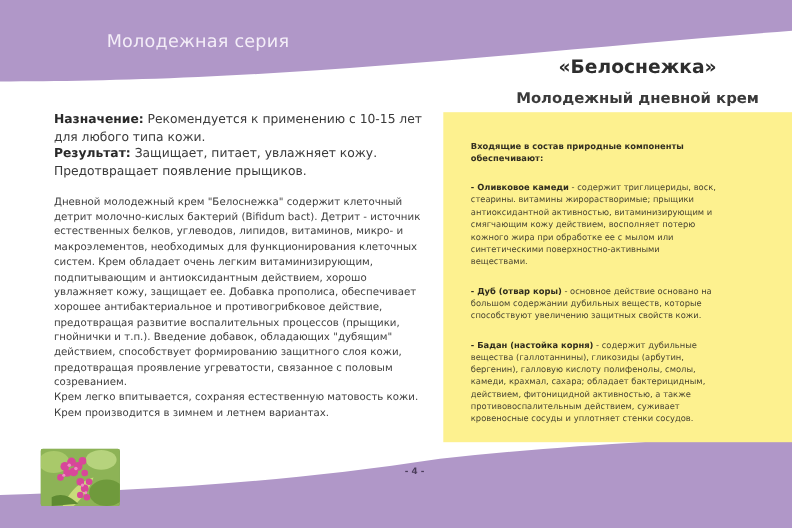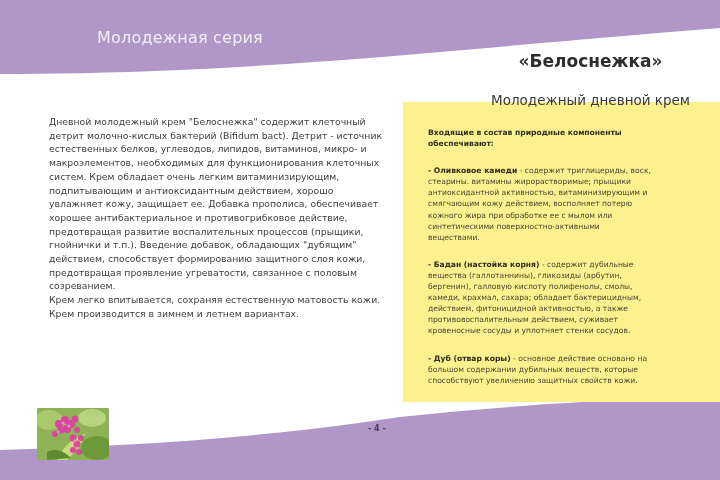--- a/index.html
+++ b/index.html
@@ -9,21 +9,21 @@
       font-family: "DejaVu Sans", "Liberation Sans", sans-serif;
       color: #333333;
     }
     .bg-svg { position: absolute; left: 0; top: 0; width: 720px; height: 480px; z-index: 0; }
     .series-title {
       position: absolute; left: 50px; top: 28px; z-index: 2;
       font-size: 16px; color: #f4eef8; letter-spacing: 0.2px; margin-left: 47px;
     }
     .product-header { position: absolute; right: 30px; top: 51px; text-align: center; z-index: 2; }
     .product-name { font-size: 17px; font-weight: bold; color: #2e2e2e; line-height: 20px; }
-    .product-subtitle { font-size: 13.5px; color: #3a3a3a; line-height: 18px; margin-top: 20px; }
+    .product-subtitle { font-size: 13.5px; color: #3a3a3a; line-height: 18px; margin-top: 10px; font-weight: bold; }
 
     .left-col { position: absolute; left: 49px; top: 101px; width: 340px; z-index: 2; }
     .intro { font-size: 11.2px; line-height: 15.5px; color: #3a3a3a; }
     .intro b { color: #2a2a2a; }
     .body-text { margin-top: 14px; font-size: 9.3px; line-height: 13.7px; color: #3e3e3e; }
     .body-text p { margin: 0; }
 
     .yellow-panel {
       position: absolute; left: 403px; top: 102px; width: 317px; height: 300px;
       background: #fdf18f; z-index: 1;
@@ -54,33 +54,37 @@
 </svg>
 
 <div class="series-title">Молодежная серия</div>
 
 <div class="product-header">
   <div class="product-name">«Белоснежка»</div>
   <div class="product-subtitle">Молодежный дневной крем</div>
 </div>
 
 <div class="left-col">
+  <div class="intro">
+    <b>Назначение:</b><span> Рекомендуется к применению с 10-15 лет для любого типа кожи.</span><br>
+    <b>Результат:</b><span> Защищает, питает,  увлажняет  кожу. Предотвращает появление прыщиков.</span>
+  </div>
   <div class="body-text">
     <p>Дневной молодежный крем "Белоснежка"  содержит клеточный детрит молочно-кислых бактерий (Bifidum bact). Детрит - источник естественных белков, углеводов, липидов, витаминов, микро- и макроэлементов, необходимых для функционирования клеточных систем. Крем обладает очень легким витаминизирующим, подпитывающим и антиоксидантным действием, хорошо увлажняет кожу, защищает ее. Добавка прополиса, обеспечивает хорошее антибактериальное и противогрибковое действие, предотвращая развитие воспалительных процессов (прыщики, гнойнички и т.п.). Введение добавок, обладающих "дубящим" действием, способствует формированию защитного слоя кожи, предотвращая проявление угреватости, связанное с половым созреванием.</p>
     <p>Крем легко впитывается, сохраняя естественную матовость кожи.</p>
     <p>Крем производится в зимнем и летнем вариантах.</p>
   </div>
 </div>
 
 <div class="yellow-panel"></div>
 <div class="panel-content">
   <p class="heading">Входящие в состав природные компоненты обеспечивают:</p>
   <p><b>- Оливковое камеди</b><span> - содержит триглицериды, воск, стеарины. витамины жирорастворимые; прыщики антиоксидантной активностью, витаминизирующим и смягчающим кожу действием, восполняет потерю кожного жира при обработке ее с мылом или синтетическими поверхностно-активными веществами.</span></p>
+  <p><b>- Дуб (отвар коры)</b><span> - основное действие основано на большом содержании дубильных веществ, которые способствуют увеличению защитных свойств кожи.</span></p>
   <p><b>- Бадан (настойка корня)</b><span> - содержит дубильные вещества (галлотаннины), гликозиды (арбутин, бергенин), галловую кислоту полифенолы, смолы, камеди, крахмал, сахара; обладает бактерицидным, действием, фитоницидной активностью, а также противовоспалительным действием, суживает кровеносные сосуды и уплотняет стенки сосудов.</span></p>
-  <p><b>- Дуб (отвар коры)</b><span> - основное действие основано на большом содержании дубильных веществ, которые способствуют увеличению защитных свойств кожи.</span></p>
 </div>
 
 <div class="flower">
   <svg width="72" height="52" viewBox="0 0 72 52">
     <rect width="72" height="52" fill="#8db356"></rect>
     <ellipse cx="12" cy="12" rx="14" ry="10" fill="#a9c96a"></ellipse>
     <ellipse cx="60" cy="40" rx="16" ry="12" fill="#6f9a3c"></ellipse>
     <ellipse cx="55" cy="10" rx="14" ry="9" fill="#b6d37d"></ellipse>
     <path d="M20,52 C28,36 36,30 48,26 C44,38 36,46 30,52 Z" fill="#c8dc7a"></path>
     <path d="M10,44 C18,40 26,42 34,50 L10,52 Z" fill="#5e8a32"></path>

